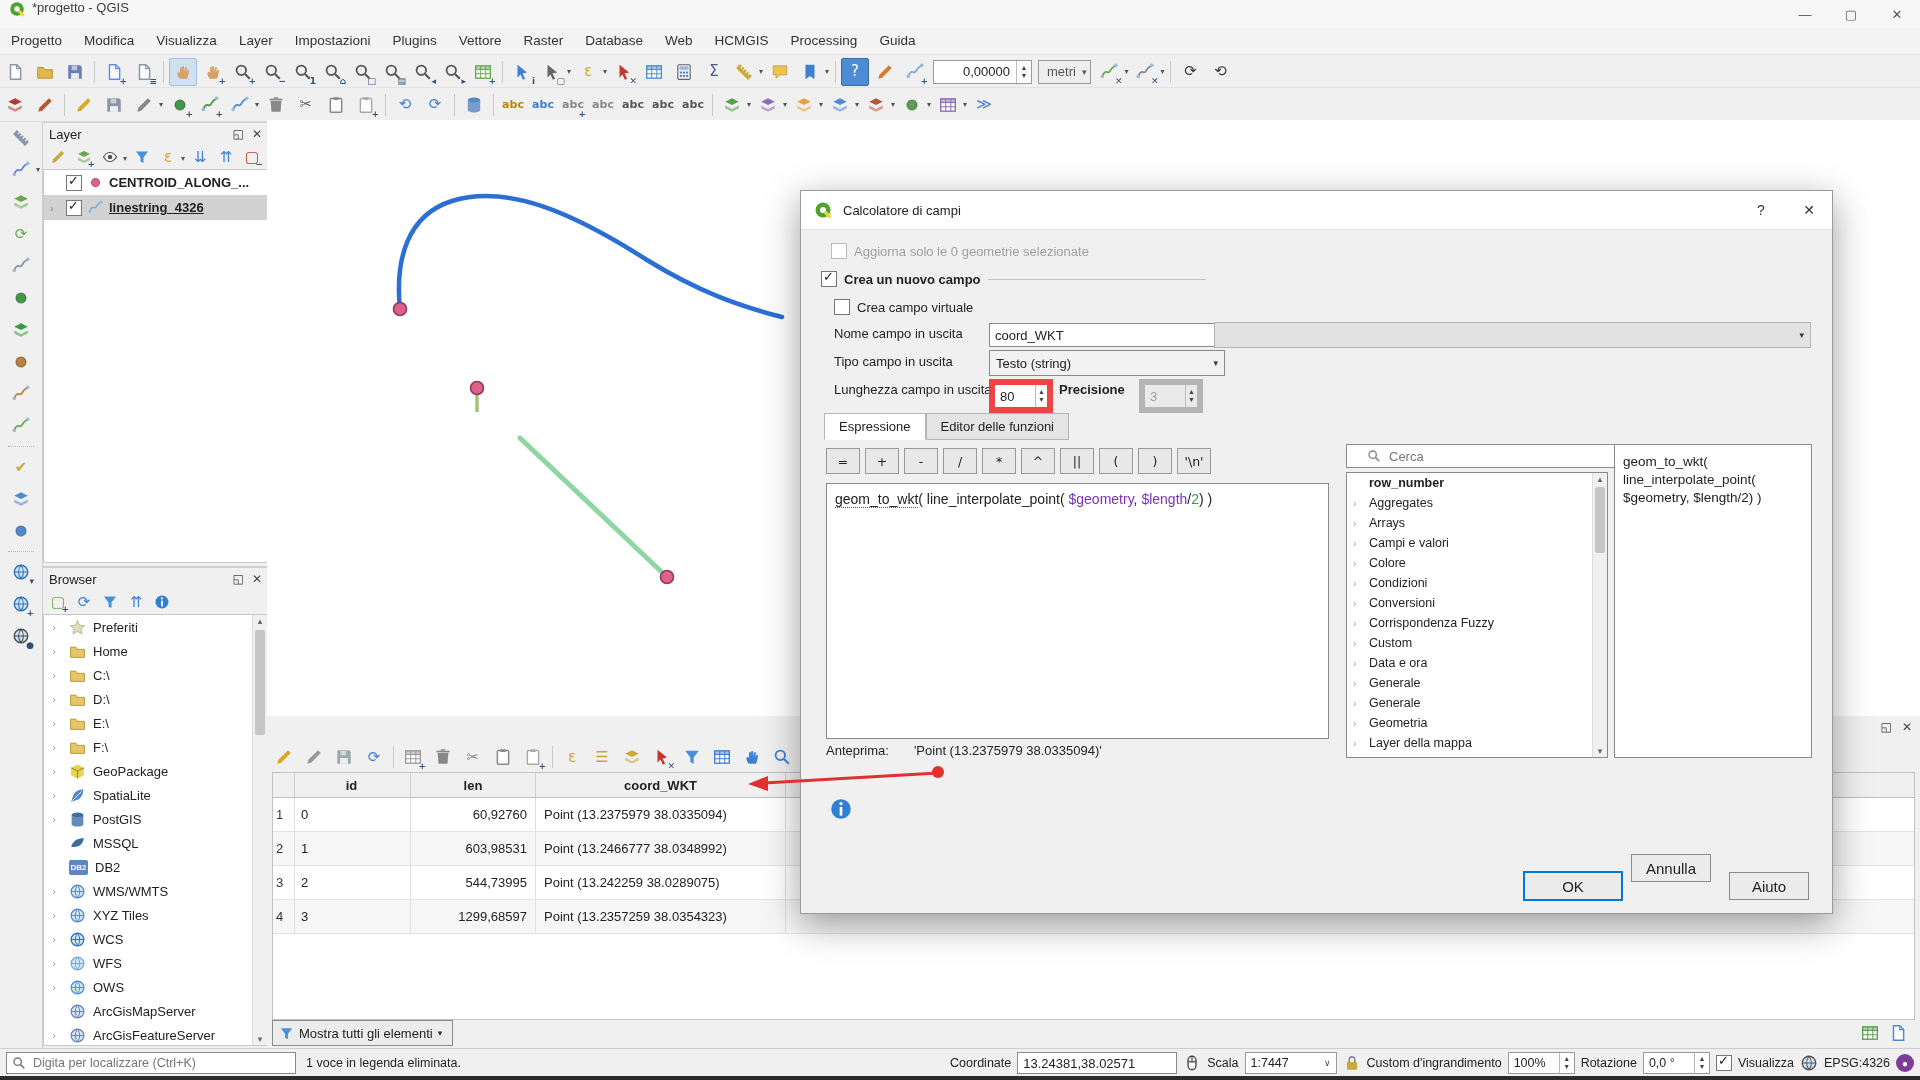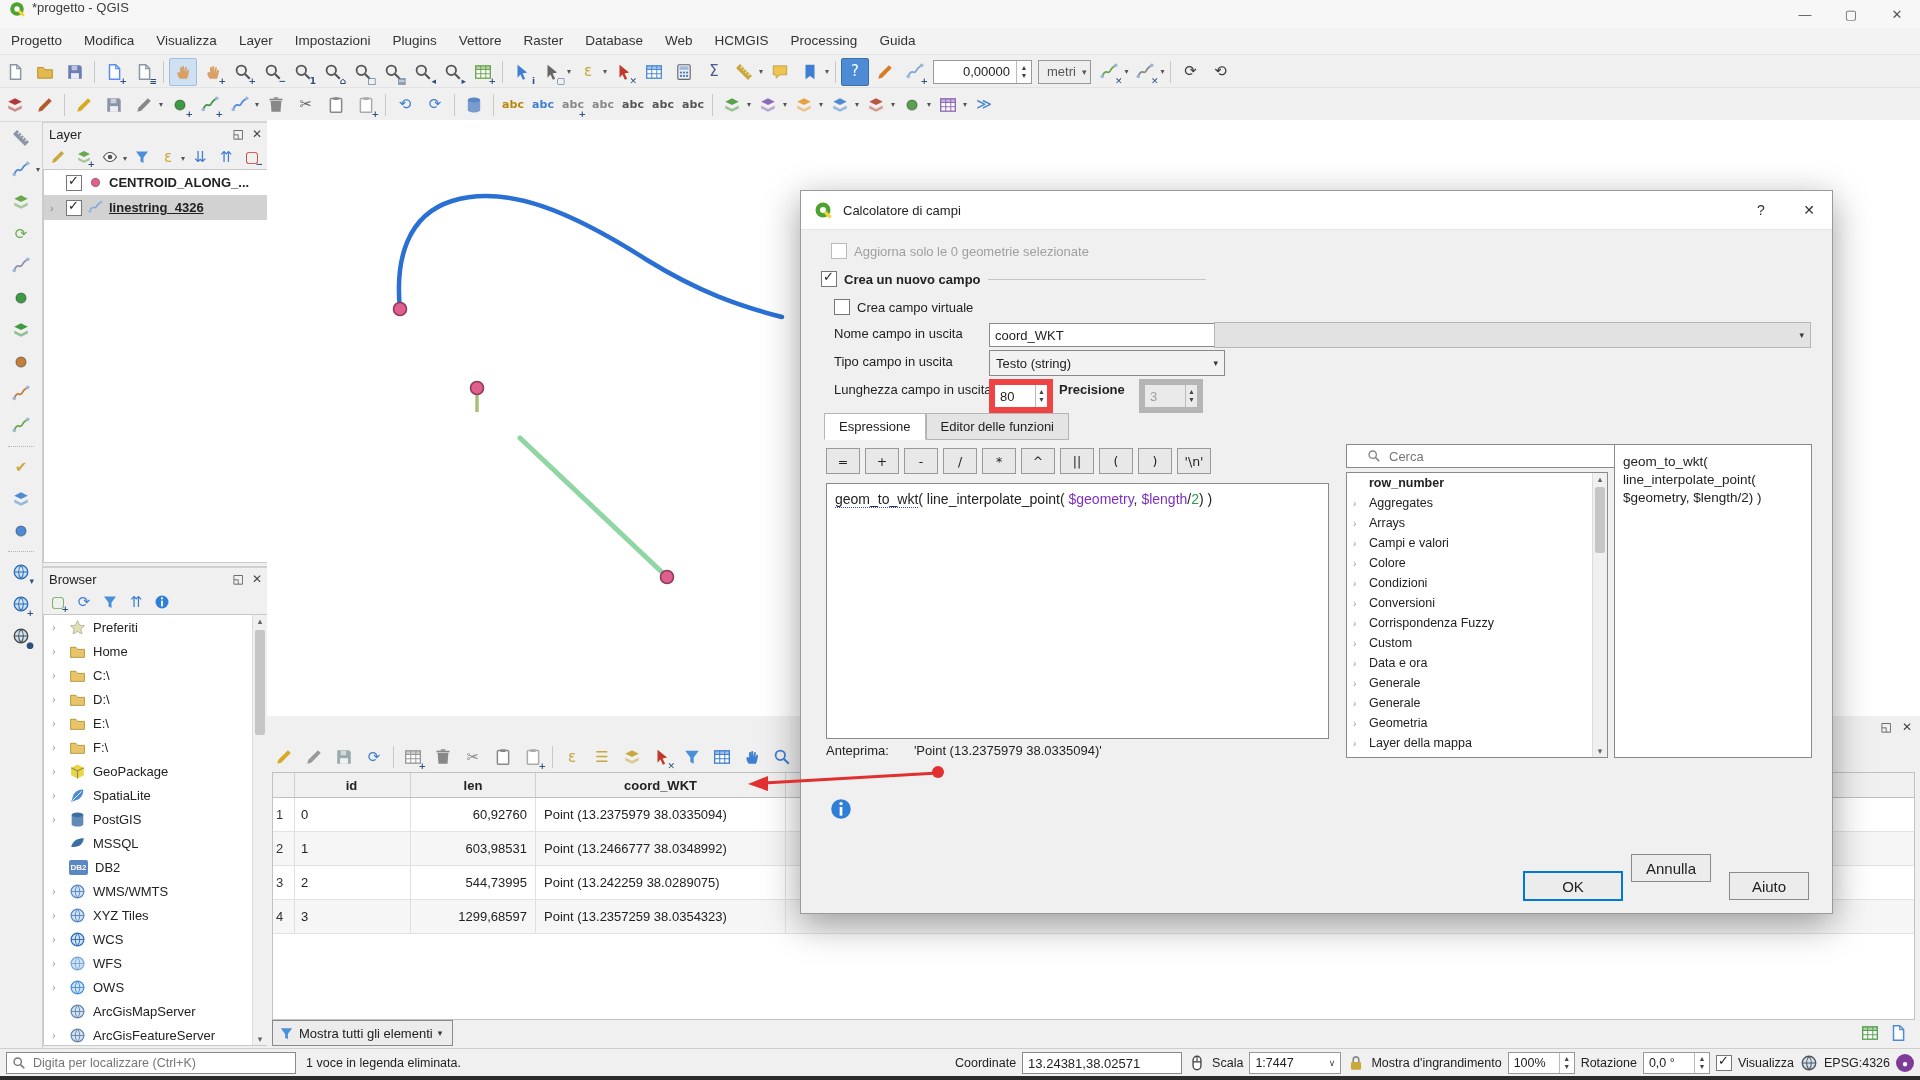--- a/index.html
+++ b/index.html
@@ -1325,21 +1325,21 @@
         <use href="#s-mouse"></use>
       </svg>
     <span>Scala</span>
     <div class="scombo">
       <span>1:7447</span>
         <span class="ca">∨</span>
     </div>
     <svg class="sicon">
         <use href="#s-lock"></use>
       </svg>
-    <span>Mostra d'ingrandimento</span>
+    <span>Custom d'ingrandimento</span>
     <div class="sspin">
       <span class="v">100%</span>
       <span class="spinarr">
           <span>▲</span>
           <span>▼</span>
         </span>
     </div>
     <span>Rotazione</span>
     <div class="sspin">
       <span class="v">0,0 °</span>

